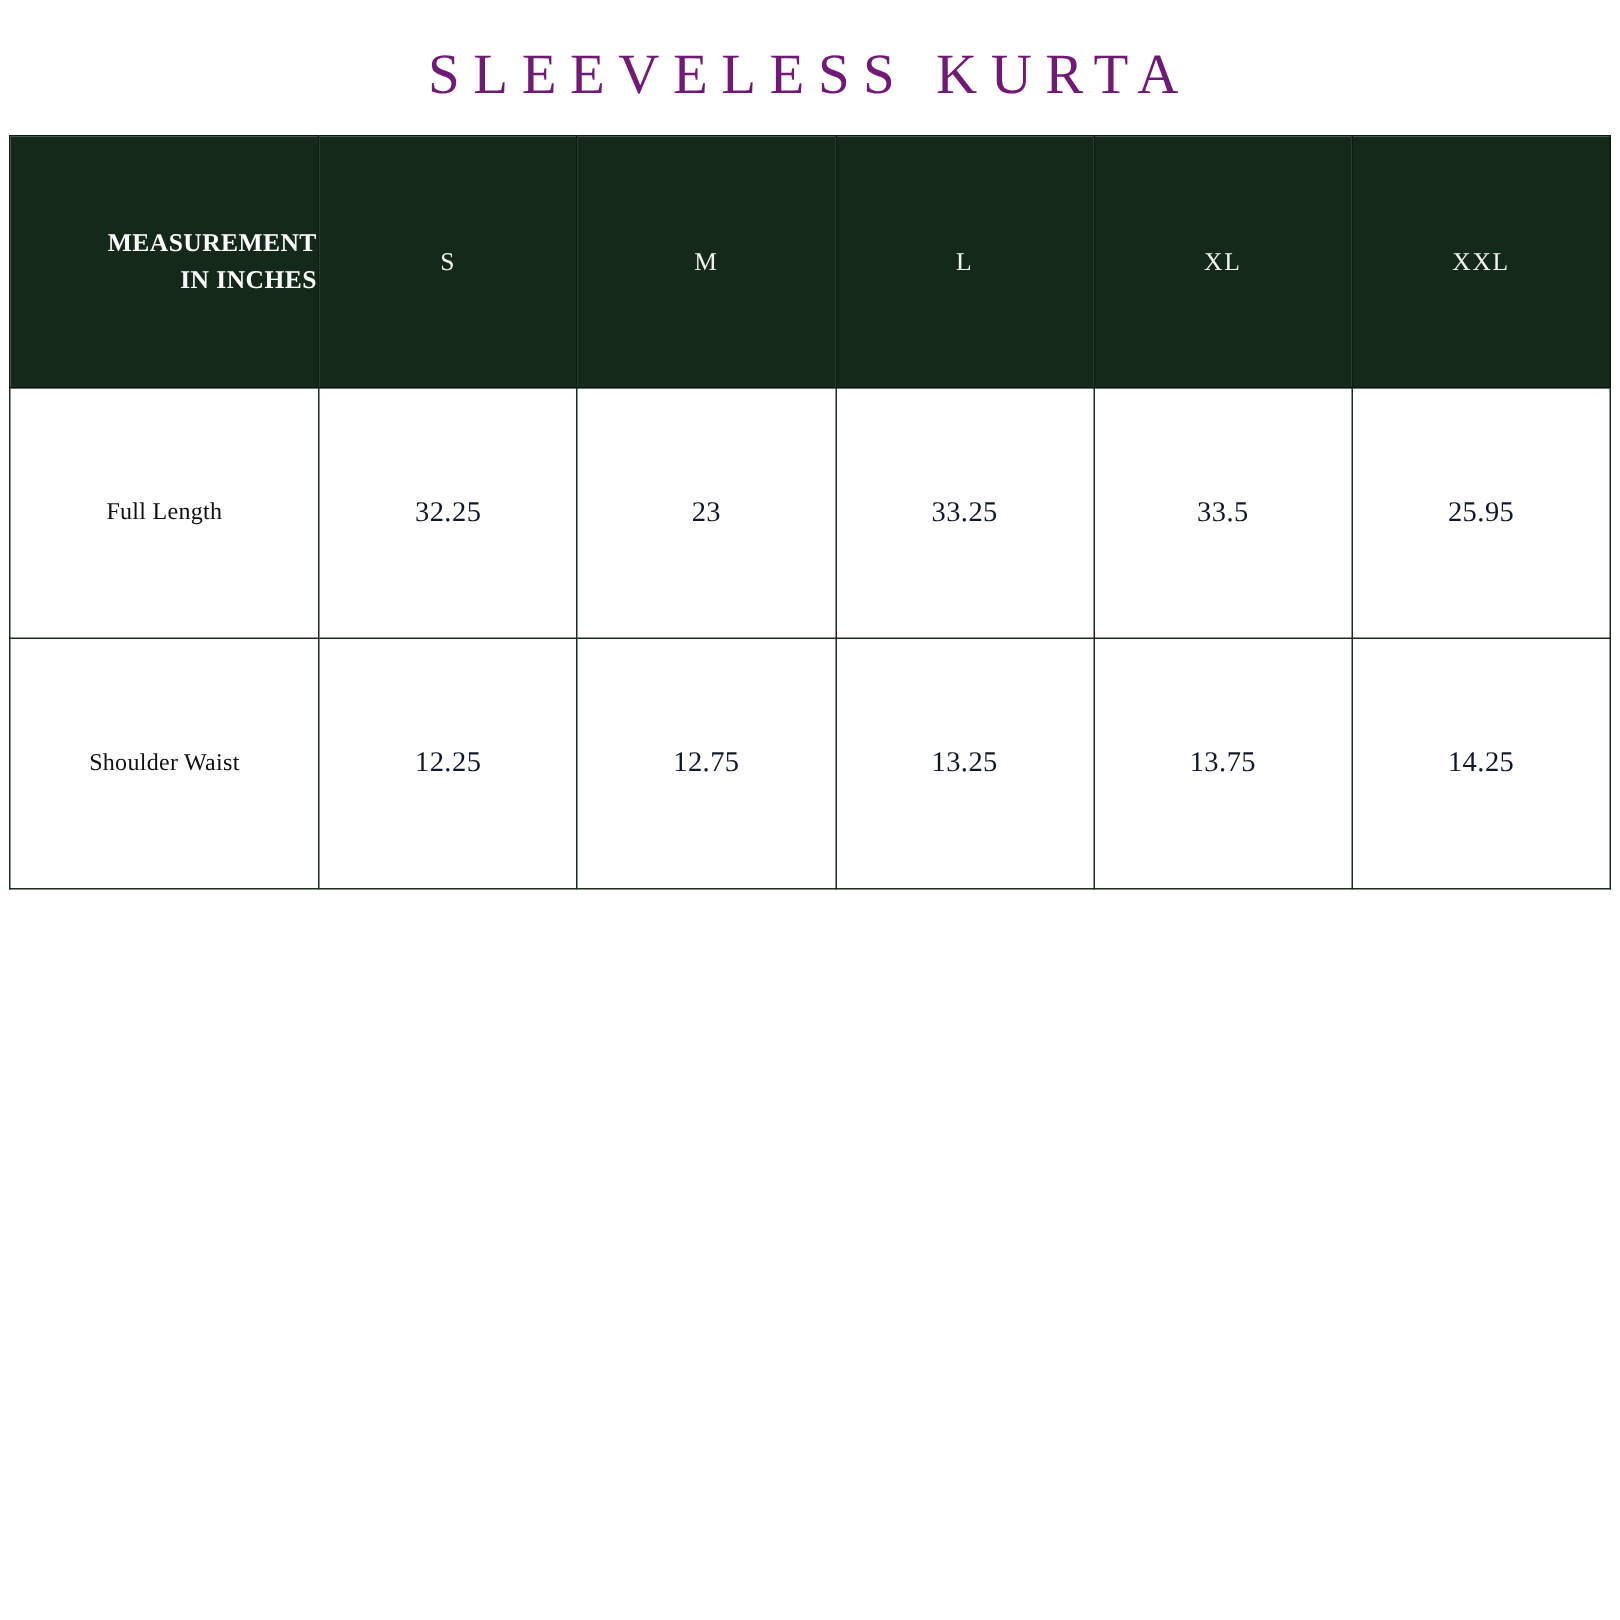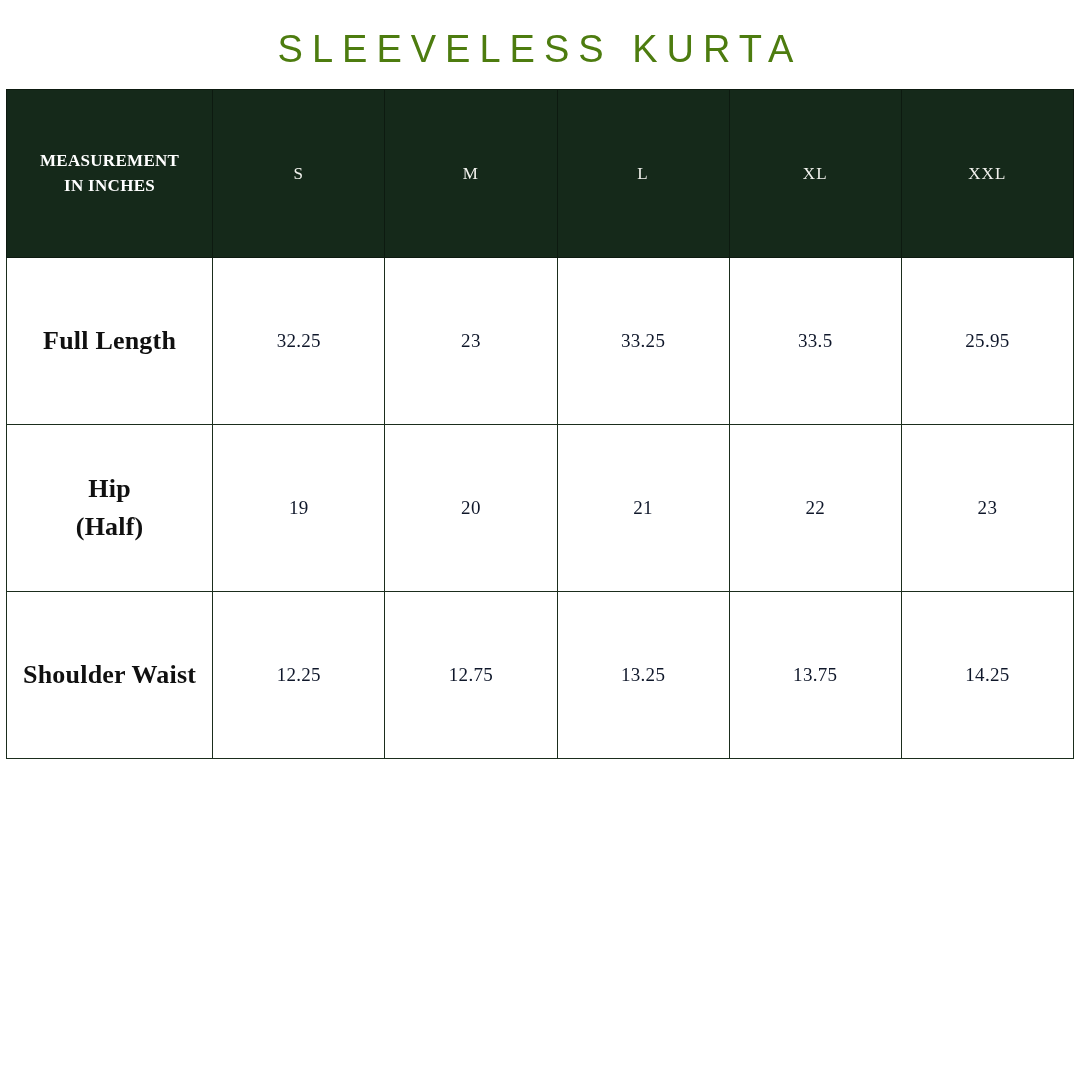--- a/index.html
+++ b/index.html
@@ -18,24 +18,24 @@
   .page {
     width: 1080px;
     height: 1080px;
     position: relative;
     background: #ffffff;
     box-sizing: border-box;
   }
 
   .title {
     text-align: center;
-    font-family: Liberation Sans, sans-serif;
+    font-family: Liberation Serif, serif;
     font-size: 38px;
     letter-spacing: 9px;
-    color: #4d7c0f;
+    color: #701a75;
     font-weight: 400;
     padding-top: 28px;
     padding-bottom: 18px;
     white-space: nowrap;
   }
 
   .table-wrap {
     padding: 0 6px;
     box-sizing: border-box;
   }
@@ -63,38 +63,39 @@
     font-family: "Liberation Serif", serif;
     font-weight: 700;
     font-size: 17px;
     letter-spacing: 0.6px;
     border-color: #0d1a10;
   }
   table.size-chart thead th.header-label {
     font-size: 17px;
     letter-spacing: 0.3px;
     line-height: 1.45;
+    text-align: right;
   }
   table.size-chart thead th.header-size {
     font-weight: 400;
     font-size: 17px;
     letter-spacing: 1.2px;
     color: #f2f2ee;
   }
 
   
   table.size-chart tbody td {
     height: 167px;
     vertical-align: middle;
     text-align: center;
     background: #ffffff;
   }
   table.size-chart tbody td.row-label {
-    font-weight: 700;
-    font-size: 26px;
+    font-weight: 400;
+    font-size: 16px;
     line-height: 1.45;
     color: #101010;
     letter-spacing: 0.2px;
   }
   table.size-chart tbody td.value {
     font-weight: 400;
     font-size: 19px;
     color: #0f172a;
     letter-spacing: 0.3px;
   }
@@ -143,31 +144,20 @@
           </td>
           <td class="value">32.25</td>
           <td class="value">23</td>
           <td class="value">33.25</td>
           <td class="value">33.5</td>
           <td class="value">25.95</td>
         </tr>
 
 
 
-        <tr>
-          <td class="row-label">
-            <span class="lbl-line">Hip</span>
-            <span class="lbl-line">(Half)</span>
-          </td>
-          <td class="value">19</td>
-          <td class="value">20</td>
-          <td class="value">21</td>
-          <td class="value">22</td>
-          <td class="value">23</td>
-        </tr>
 
         <tr>
           <td class="row-label">
             <span class="lbl-line">Shoulder Waist</span>
           </td>
           <td class="value">12.25</td>
           <td class="value">12.75</td>
           <td class="value">13.25</td>
           <td class="value">13.75</td>
           <td class="value">14.25</td>

